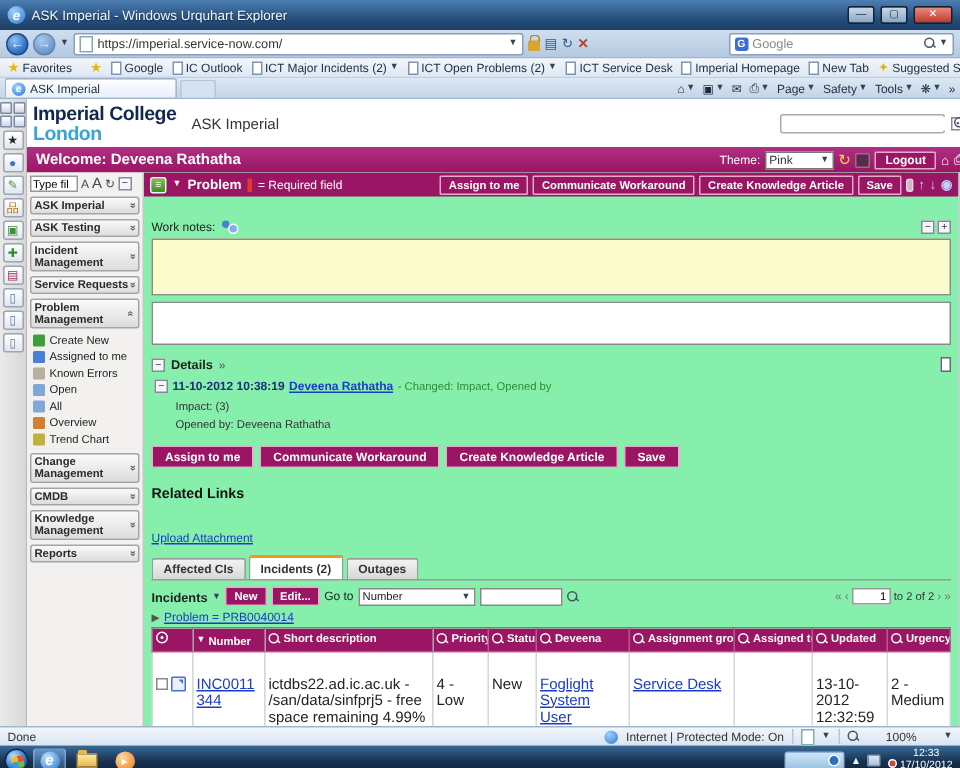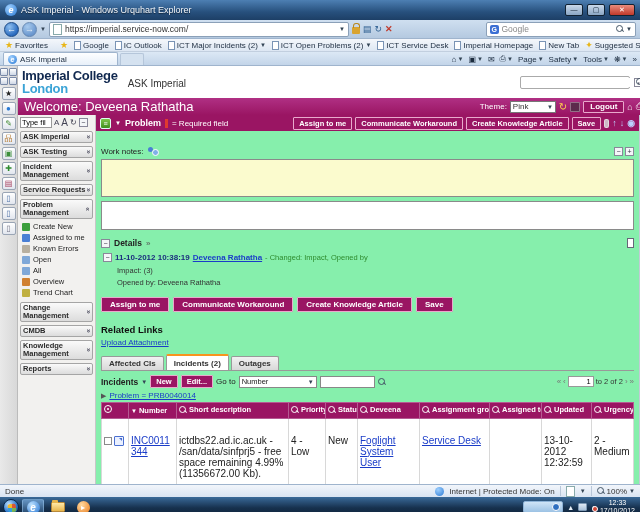--- a/index.html
+++ b/index.html
@@ -55,21 +55,21 @@
   .rightarea{flex:1;display:flex;flex-direction:column}
   .pagehead{height:32px;background:#fff;display:flex;align-items:center;padding:0 6px 0 4px}
   .logo .l1{font-size:13px;font-weight:bold;color:#10284f;line-height:13px;letter-spacing:-.3px}
   .logo .l2{font-size:13px;font-weight:bold;color:#3aa3d6;line-height:13px;letter-spacing:-.3px}
   .apptitle{font-size:10px;color:#333;margin-left:10px;margin-top:2px}
   .headsearch{margin-left:auto;display:flex;align-items:center;gap:4px}
   .hs-input{display:flex;align-items:center;width:110px;height:13px;border:1px solid #aaa;border-radius:2px;background:#fff;padding:0 3px;gap:2px}
   .boxico{width:9px;height:9px;border:1px solid #889;background:#fff;font-size:6px;line-height:8px;text-align:center;color:#556}
 
   .welcomebar{height:17px;background:linear-gradient(#b03084,#9a1563);display:flex;align-items:center;padding:0 6px;color:#fff;gap:4px}
-  .welcome{font-size:13px;font-weight:normal}
+  .welcome{font-size:10px;font-weight:bold}
   .themewrap{margin-left:auto;display:flex;align-items:center;gap:3px;font-size:8px}
   .themesel{width:46px;height:12px;background:#fff;color:#333;border:1px solid #777;display:flex;align-items:center;justify-content:space-between;padding:0 2px;font-size:8px}
   .refresh{color:#ffd34d;font-size:10px}
   .sqbtn{width:10px;height:10px;background:#5c2a4c;border:1px solid #fff5;border-radius:1px}
   .logout{height:12px;background:#9a1563;border:1px solid #e9a9cc;color:#fff;font-size:8px;font-weight:bold;padding:0 6px;line-height:10px;border-radius:1px}
   .wico{color:#fff;font-size:9px}
 
   
   .bodyrow{flex:1;display:flex;min-height:0}
   .sidebar{width:78px;background:#f2f1ef;border-right:1px solid #c7c7c7;padding:2px;font-size:8px;overflow:hidden}
@@ -113,21 +113,21 @@
   .journal{margin-top:3px;padding-left:2px}
   .jline{display:flex;align-items:center;gap:3px;height:11px}
   .jts{font-weight:bold;color:#1b2f7e;font-size:8px}
   .jauthor{font-weight:bold;color:#1a3cc8;font-size:8px;text-decoration:underline}
   .jchanged{color:#2e8b2e;font-size:7.5px}
   .jdetail{font-size:7.5px;color:#333;padding-left:14px;margin-top:3px}
   .btnrow{display:flex;gap:4px;margin-top:10px}
   .btnrow .mbtn{font-size:8px;padding:2px 8px}
   .rlinks{margin-top:12px;font-weight:bold;font-size:9.5px;color:#111}
   .alink{color:#1a3cc8;text-decoration:underline;font-size:8px}
-  .uplink{display:inline-block;margin-top:3px}
+  .uplink{display:inline-block;margin-top:19px}
 
   .tabstrip{display:flex;align-items:flex-end;margin-top:8px;border-bottom:1px solid #999;height:16px;gap:2px}
   .stab{height:14px;padding:0 7px;border:1px solid #999;border-bottom:0;border-radius:2px 2px 0 0;background:linear-gradient(#f2f2f2,#d8d8d8);font-size:8px;font-weight:bold;color:#333;display:flex;align-items:center}
   .stab.active{background:#fff;border-top:2px solid #f7941e;height:16px}
 
   .listhdr{display:flex;align-items:center;gap:3px;margin-top:3px;height:15px}
   .listtitle{font-weight:bold;font-size:8.5px}
   .gotosel{width:78px;height:12px;border:1px solid #888;background:#fff;display:flex;align-items:center;justify-content:space-between;font-size:7.5px;padding:0 2px}
   .gotoinput{width:55px;height:12px;border:1px solid #888;font-size:8px;font-family:"Liberation Sans",sans-serif;padding:0 2px}
   .pager{margin-left:auto;display:flex;align-items:center;gap:2px;color:#777;font-size:8px}
@@ -149,21 +149,21 @@
   .gearico{width:8px;height:8px;border:1.5px solid #fff;border-radius:50%;display:inline-block;position:relative}
   .gearico::after{content:"";position:absolute;left:2px;top:2px;width:2px;height:2px;background:#fff;border-radius:50%}
   .sortarrow{font-size:6px;color:#fff}
 
   .vscroll{width:10px;background:#e8ecf2;border-left:1px solid #c2cad6;display:flex;flex-direction:column}
 
   
   .statusbar{height:13px;background:linear-gradient(#f2f6fb,#d9e4f2);border-top:1px solid #9fb4cd;display:flex;align-items:center;padding:0 5px;font-size:8px;color:#333;gap:6px}
   .statusright{margin-left:auto;display:flex;align-items:center;gap:5px}
   .globe{width:9px;height:9px;border-radius:50%;background:radial-gradient(circle at 35% 30%,#9fd0ff,#2b7ad4);display:inline-block}
-  .zoomcluster{display:flex;align-items:center;gap:2px}
+  .zoomcluster{display:flex;align-items:center;gap:18px}
 
   .taskbar{height:20px;background:linear-gradient(#3a6a99,#16304d 55%,#0e2238);display:flex;align-items:center;padding:0 3px;gap:3px}
   .orb{width:16px;height:16px;border-radius:50%;background:radial-gradient(circle at 35% 30%,#bfe1ff,#2a74c9 60%,#0d3767);border:1px solid #0a2a4d;position:relative}
   .orb::after{content:"";position:absolute;left:4px;top:4px;width:8px;height:8px;background:conic-gradient(#e34f26 0 25%,#7fbb42 0 50%,#2f9fe0 0 75%,#fdb813 0);border-radius:2px;transform:rotate(-8deg);opacity:.9}
   .tbicon{width:22px;height:17px;border-radius:2px;display:flex;align-items:center;justify-content:center}
   .tbicon.active{background:linear-gradient(#7fb0e0aa,#3a70a866);border:1px solid #9cc6ec88}
   .tb-e{width:13px;height:13px;border-radius:50%;background:radial-gradient(circle at 35% 30%,#bfe3ff,#1f6fd0);color:#fff;font-style:italic;font-weight:bold;font-size:10px;line-height:13px;text-align:center}
   .folder{width:14px;height:10px;background:linear-gradient(#ffe9a8,#e8b64c);border:1px solid #b8893a;border-radius:1px;position:relative}
   .folder::before{content:"";position:absolute;left:0;top:-3px;width:6px;height:3px;background:#e8b64c;border-radius:1px 1px 0 0}
   .wmp{width:13px;height:13px;border-radius:50%;background:radial-gradient(circle at 35% 30%,#ffd9a0,#e87817);color:#fff;font-size:8px;line-height:13px;text-align:center}

